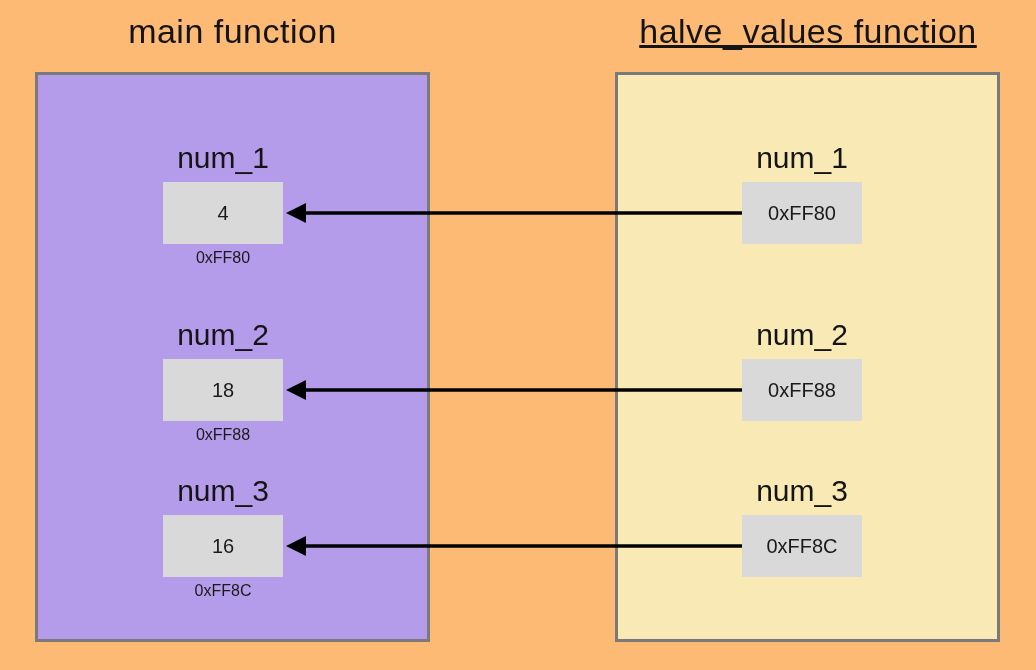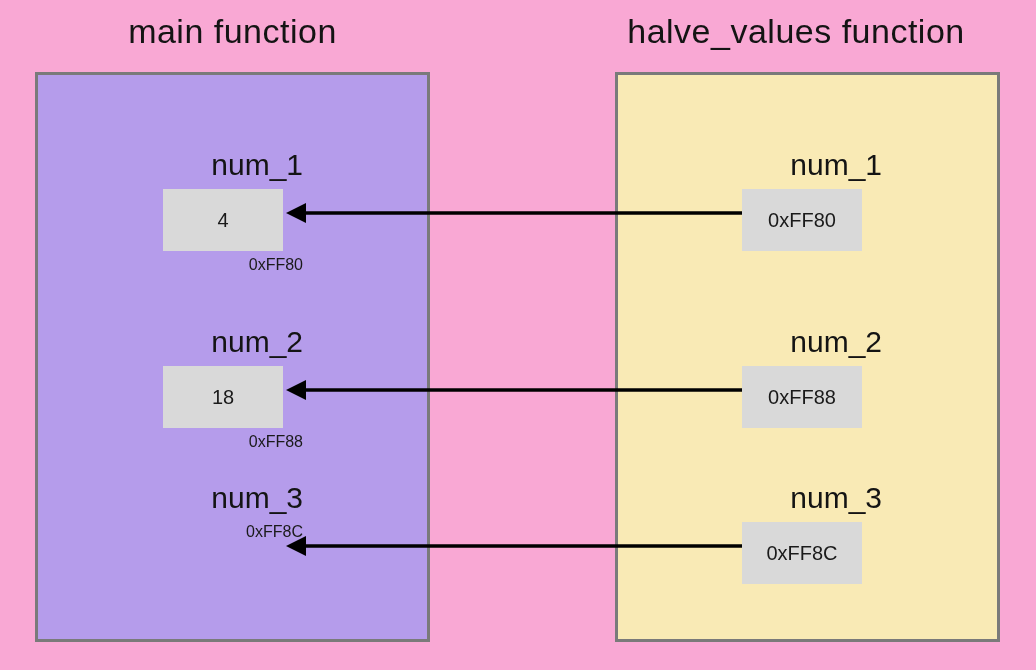--- a/index.html
+++ b/index.html
@@ -5,56 +5,55 @@
   html, body {
     margin: 0;
     padding: 0;
     background: #ffffff;
     font-family: "Liberation Sans", "DejaVu Sans", sans-serif;
   }
   .canvas {
     position: relative;
     width: 1036px;
     height: 670px;
-    background: #f9a8d4;
+    background: #fdba74;
     overflow: hidden;
   }
   .fn-title {
     position: absolute;
     top: 12px;
     text-align: center;
     font-size: 34px;
     font-weight: 500;
     color: #141414;
     letter-spacing: 0.5px;
   }
   .fn-title.left  { left: 35px;  width: 395px; }
-  .fn-title.right { left: 568px; width: 456px; }
+  .fn-title.right { left: 580px; width: 456px; text-decoration: underline; }
   .panel {
     position: absolute;
     top: 72px;
     height: 570px;
     border: 3px solid var(--panel_border, #7a7a7a);
     box-sizing: border-box;
   }
   .panel.left {
     left: 35px;
     width: 395px;
     background: var(--main_panel_bg, #b59ceb);
   }
   .panel.right {
     left: 615px;
     width: 385px;
     background: var(--halve_panel_bg, #f9eab5);
   }
   .var-group {
     position: absolute;
     width: 160px;
-    text-align: right;
-    margin-top: 7px;
+    text-align: center;
   }
   .var-label {
     font-size: 30px;
     line-height: 36px;
     color: #141414;
     margin-bottom: 6px;
     white-space: nowrap;
   }
   .var-box {
     width: 120px;
@@ -104,20 +103,23 @@
   <div class="var-group" style="left:143px; top:317px;">
     <div class="var-label">num_2</div>
     <div class="var-box">
       <span>18</span>
     </div>
     <div class="var-address">0xFF88</div>
   </div>
 
   <div class="var-group" style="left:143px; top:473px;">
     <div class="var-label">num_3</div>
+    <div class="var-box">
+      <span>16</span>
+    </div>
     <div class="var-address">0xFF8C</div>
   </div>
 
   <div class="var-group" style="left:722px; top:140px;">
     <div class="var-label">num_1</div>
     <div class="var-box">
       <span>0xFF80</span>
     </div>
   </div>
 

